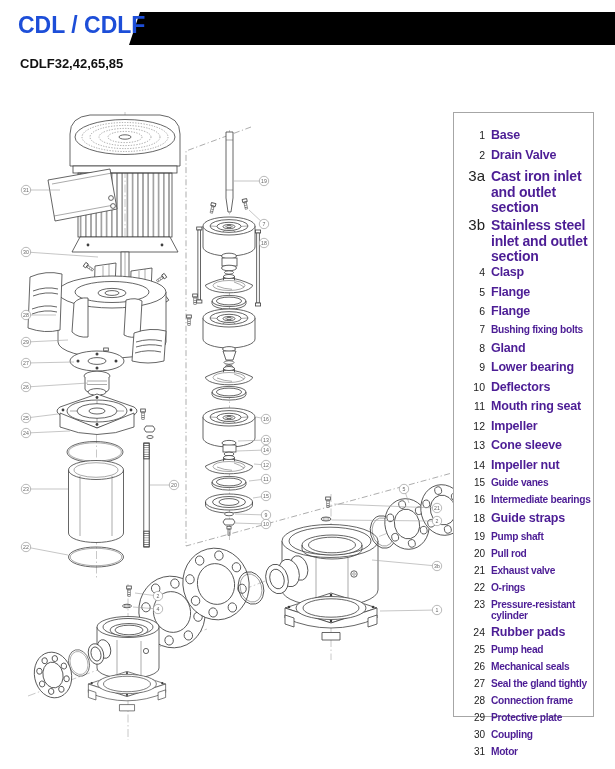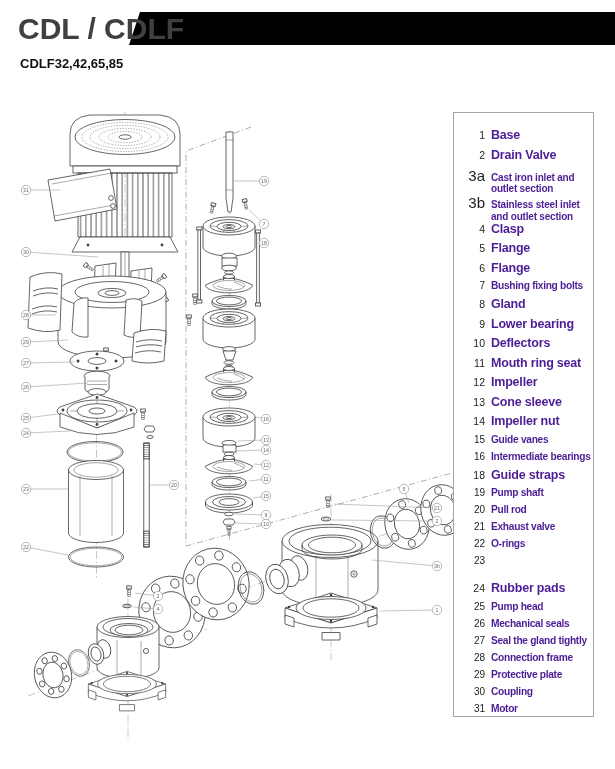--- a/index.html
+++ b/index.html
@@ -1,31 +1,31 @@
 <!DOCTYPE html>
 <html><head>
 <meta charset="utf-8">
 <style>
   html,body{margin:0;padding:0;background:#e8e8e8}
   .page{position:relative;width:615px;height:769px;background:#fff;overflow:hidden;
         font-family:"Liberation Sans",sans-serif;margin:0 auto}
-  .title{position:absolute;left:18px;top:12px;font-size:30px;font-weight:bold;color:#404040;letter-spacing:0}
+  .title{position:absolute;left:18px;top:12px;font-size:23px;font-weight:bold;color:#1d4ed8;letter-spacing:0}
   .hbar{position:absolute;left:129px;top:12px;width:486px;height:33px;background:#000;
         clip-path:polygon(11px 0,100% 0,100% 100%,0 100%)}
   .subtitle{position:absolute;left:20px;top:56px;font-size:13px;font-weight:bold;color:#111}
   svg.diagram{position:absolute;left:0;top:0}
   .parts-box{position:absolute;left:453px;top:112px;width:141px;height:605px;border:1px solid #a6a6a6;
              background:#fff;box-sizing:border-box;padding:15px 2px 0 4px}
   .prow{display:flex;align-items:baseline}
   .pnum{flex:0 0 27px;text-align:right;margin-right:6px;color:#222;font-weight:normal}
   .plabel{font-weight:bold;color:#4c1d95}
   .lg{min-height:19.5px}.lg .pnum{font-size:10.5px}.lg .plabel{font-size:12.5px;letter-spacing:-.2px;white-space:nowrap}
   .sm{min-height:17px}.sm .pnum{font-size:10px}.sm .plabel{font-size:10.2px;letter-spacing:-.3px;white-space:nowrap}
   .smw{min-height:26px}.smw .pnum{font-size:10px}.smw .plabel{font-size:10.2px;line-height:1.15;letter-spacing:-.3px}
-  .xs{min-height:20.5px}.xs .pnum{font-size:15px}.xs .plabel{font-size:10px;line-height:1.12;letter-spacing:-.2px}
+  .xs{min-height:20.5px}.xs .pnum{font-size:15px}.xs .plabel{font-size:14px;line-height:1.12;letter-spacing:-.2px}
   
   .f{fill:#fff;stroke:#3f3f3f;stroke-width:.8}
   .s{fill:none;stroke:#3f3f3f;stroke-width:.8}
   .s2{fill:none;stroke:#555;stroke-width:.5}
   .d{fill:none;stroke:#8a8a8a;stroke-width:.7;stroke-dasharray:6 2.5 1.2 2.5}
   .c{fill:none;stroke:#9a9a9a;stroke-width:.55;stroke-dasharray:8 2.5 1.5 2.5}
 </style>
 </head>
 <body>
 
@@ -492,20 +492,21 @@
         <div class="prow sm">
       <span class="pnum">21</span>
       <span class="plabel">Exhaust valve</span>
     </div>
         <div class="prow sm">
       <span class="pnum">22</span>
       <span class="plabel">O-rings</span>
     </div>
         <div class="prow smw">
       <span class="pnum">23</span>
+      <span class="plabel">Pressure-resistant cylinder</span>
     </div>
         <div class="prow lg">
       <span class="pnum">24</span>
       <span class="plabel">Rubber pads</span>
     </div>
         <div class="prow sm">
       <span class="pnum">25</span>
       <span class="plabel">Pump head</span>
     </div>
         <div class="prow sm">

